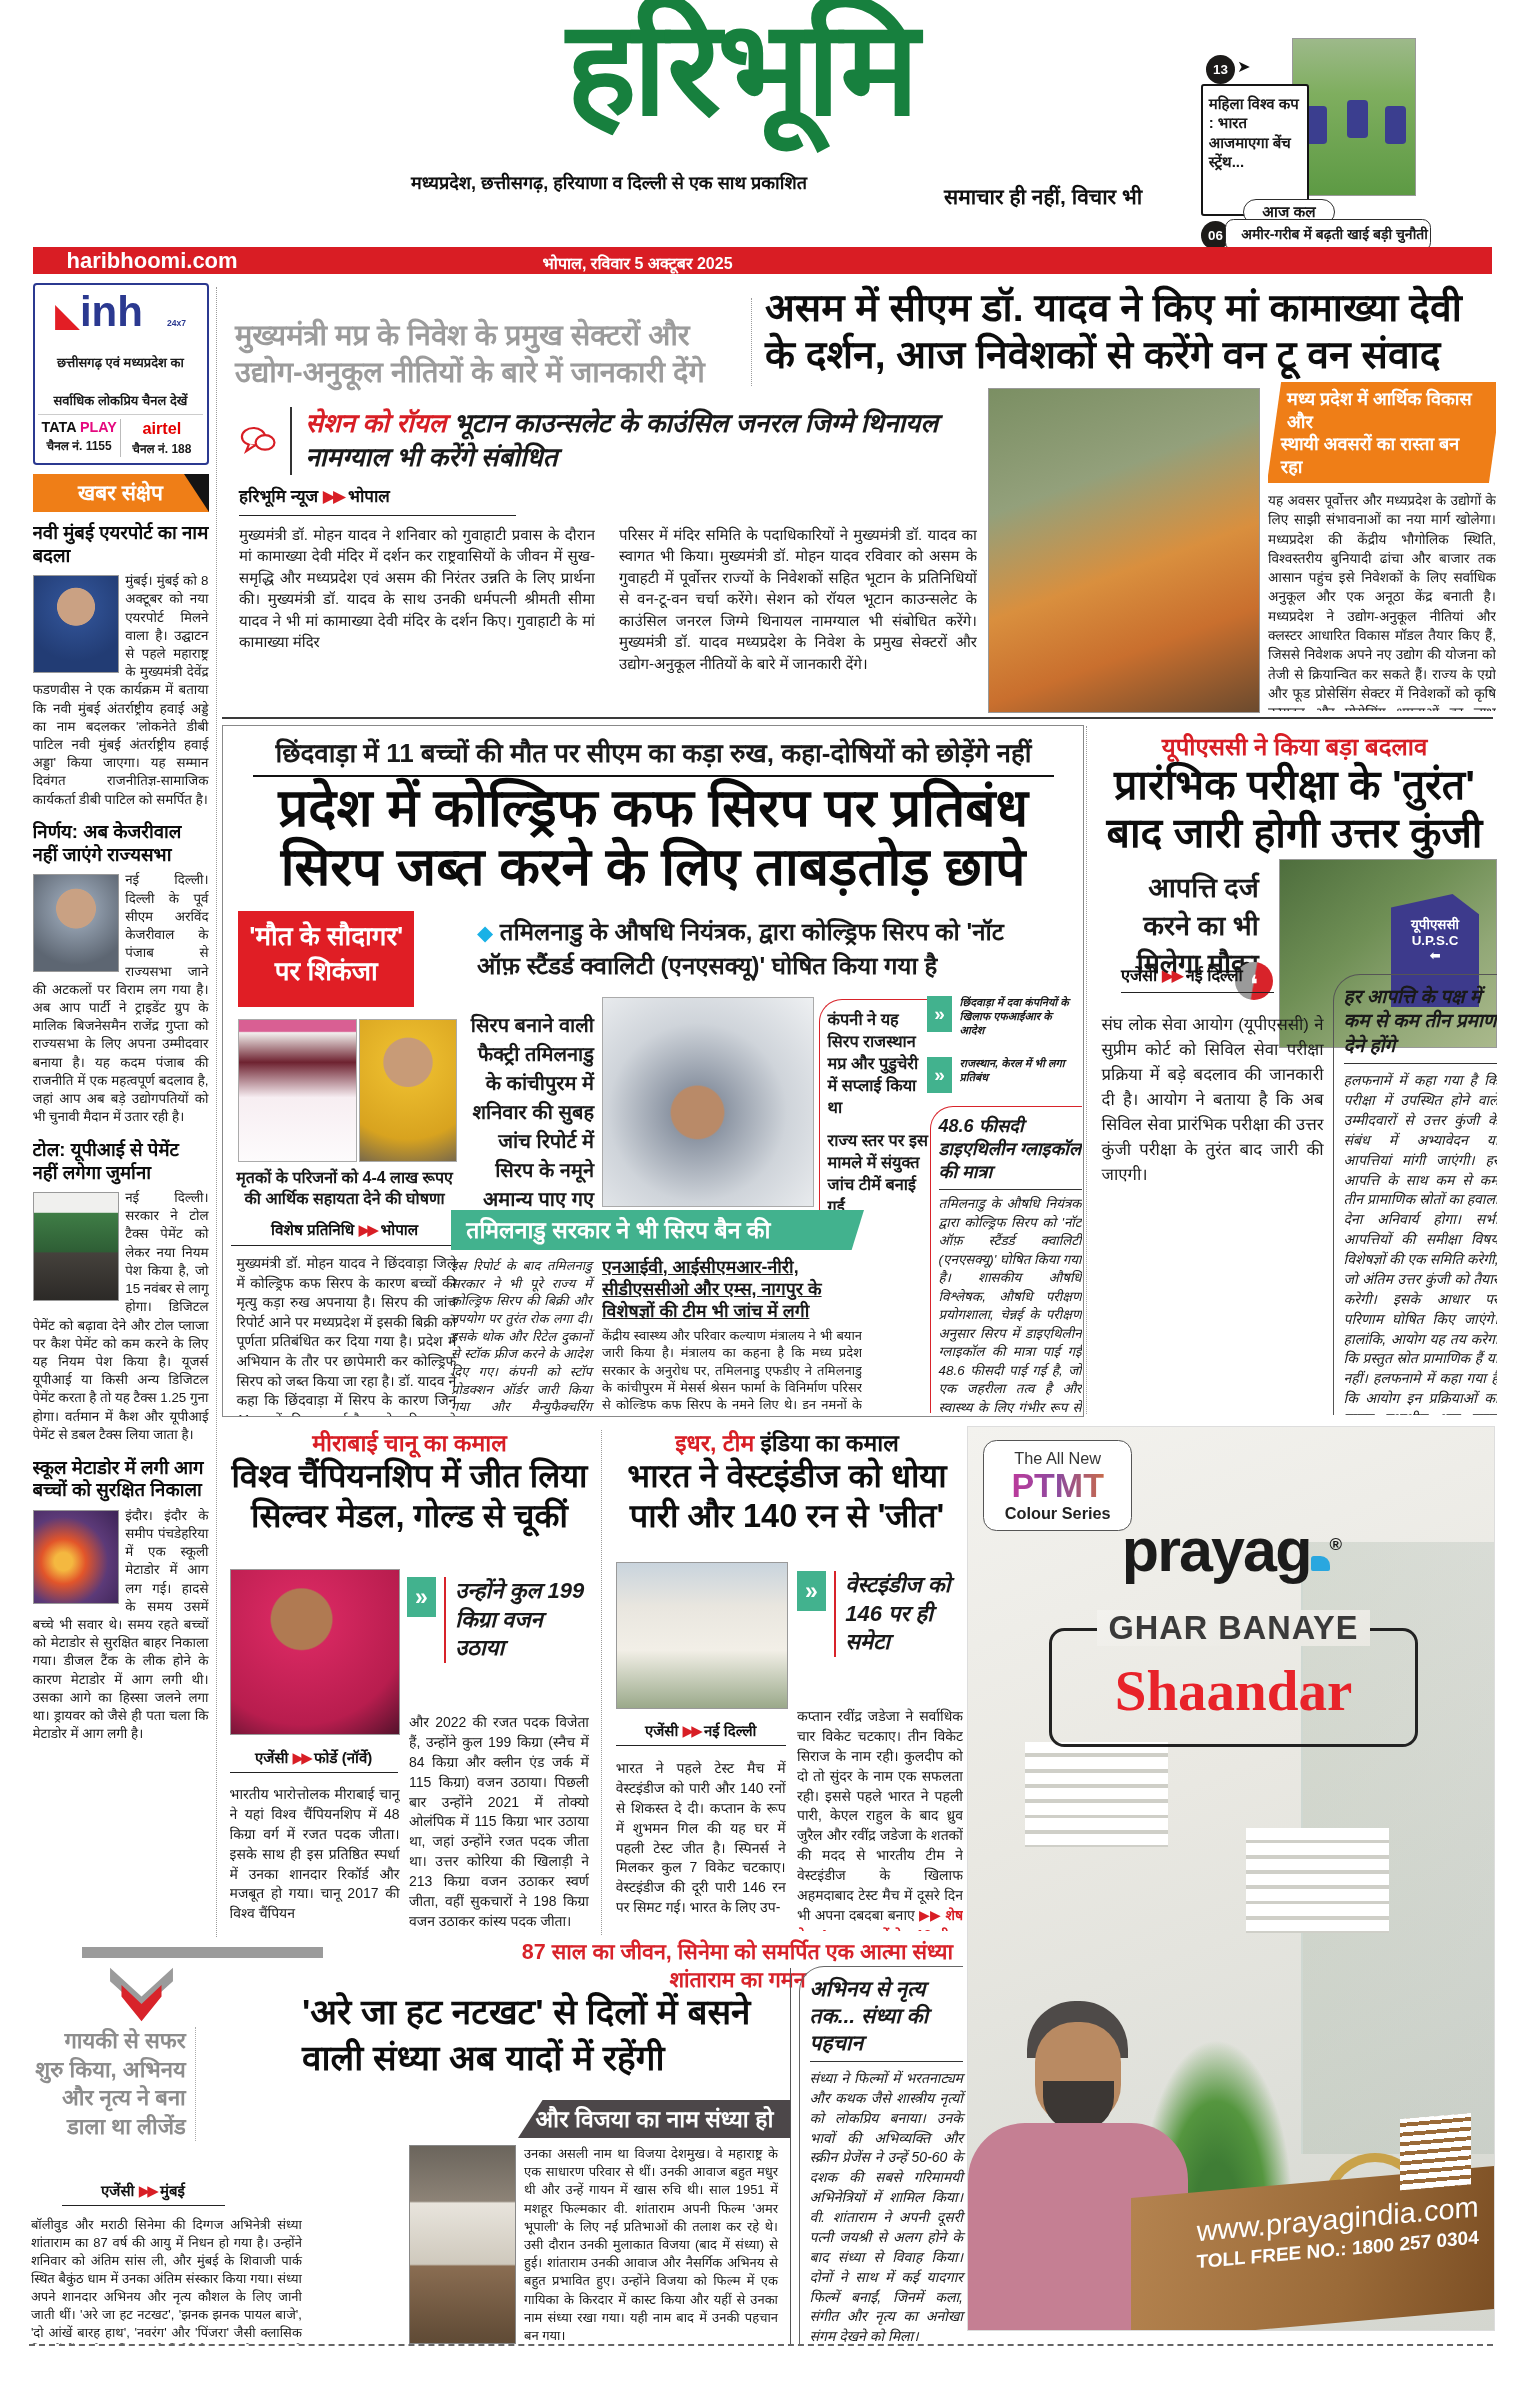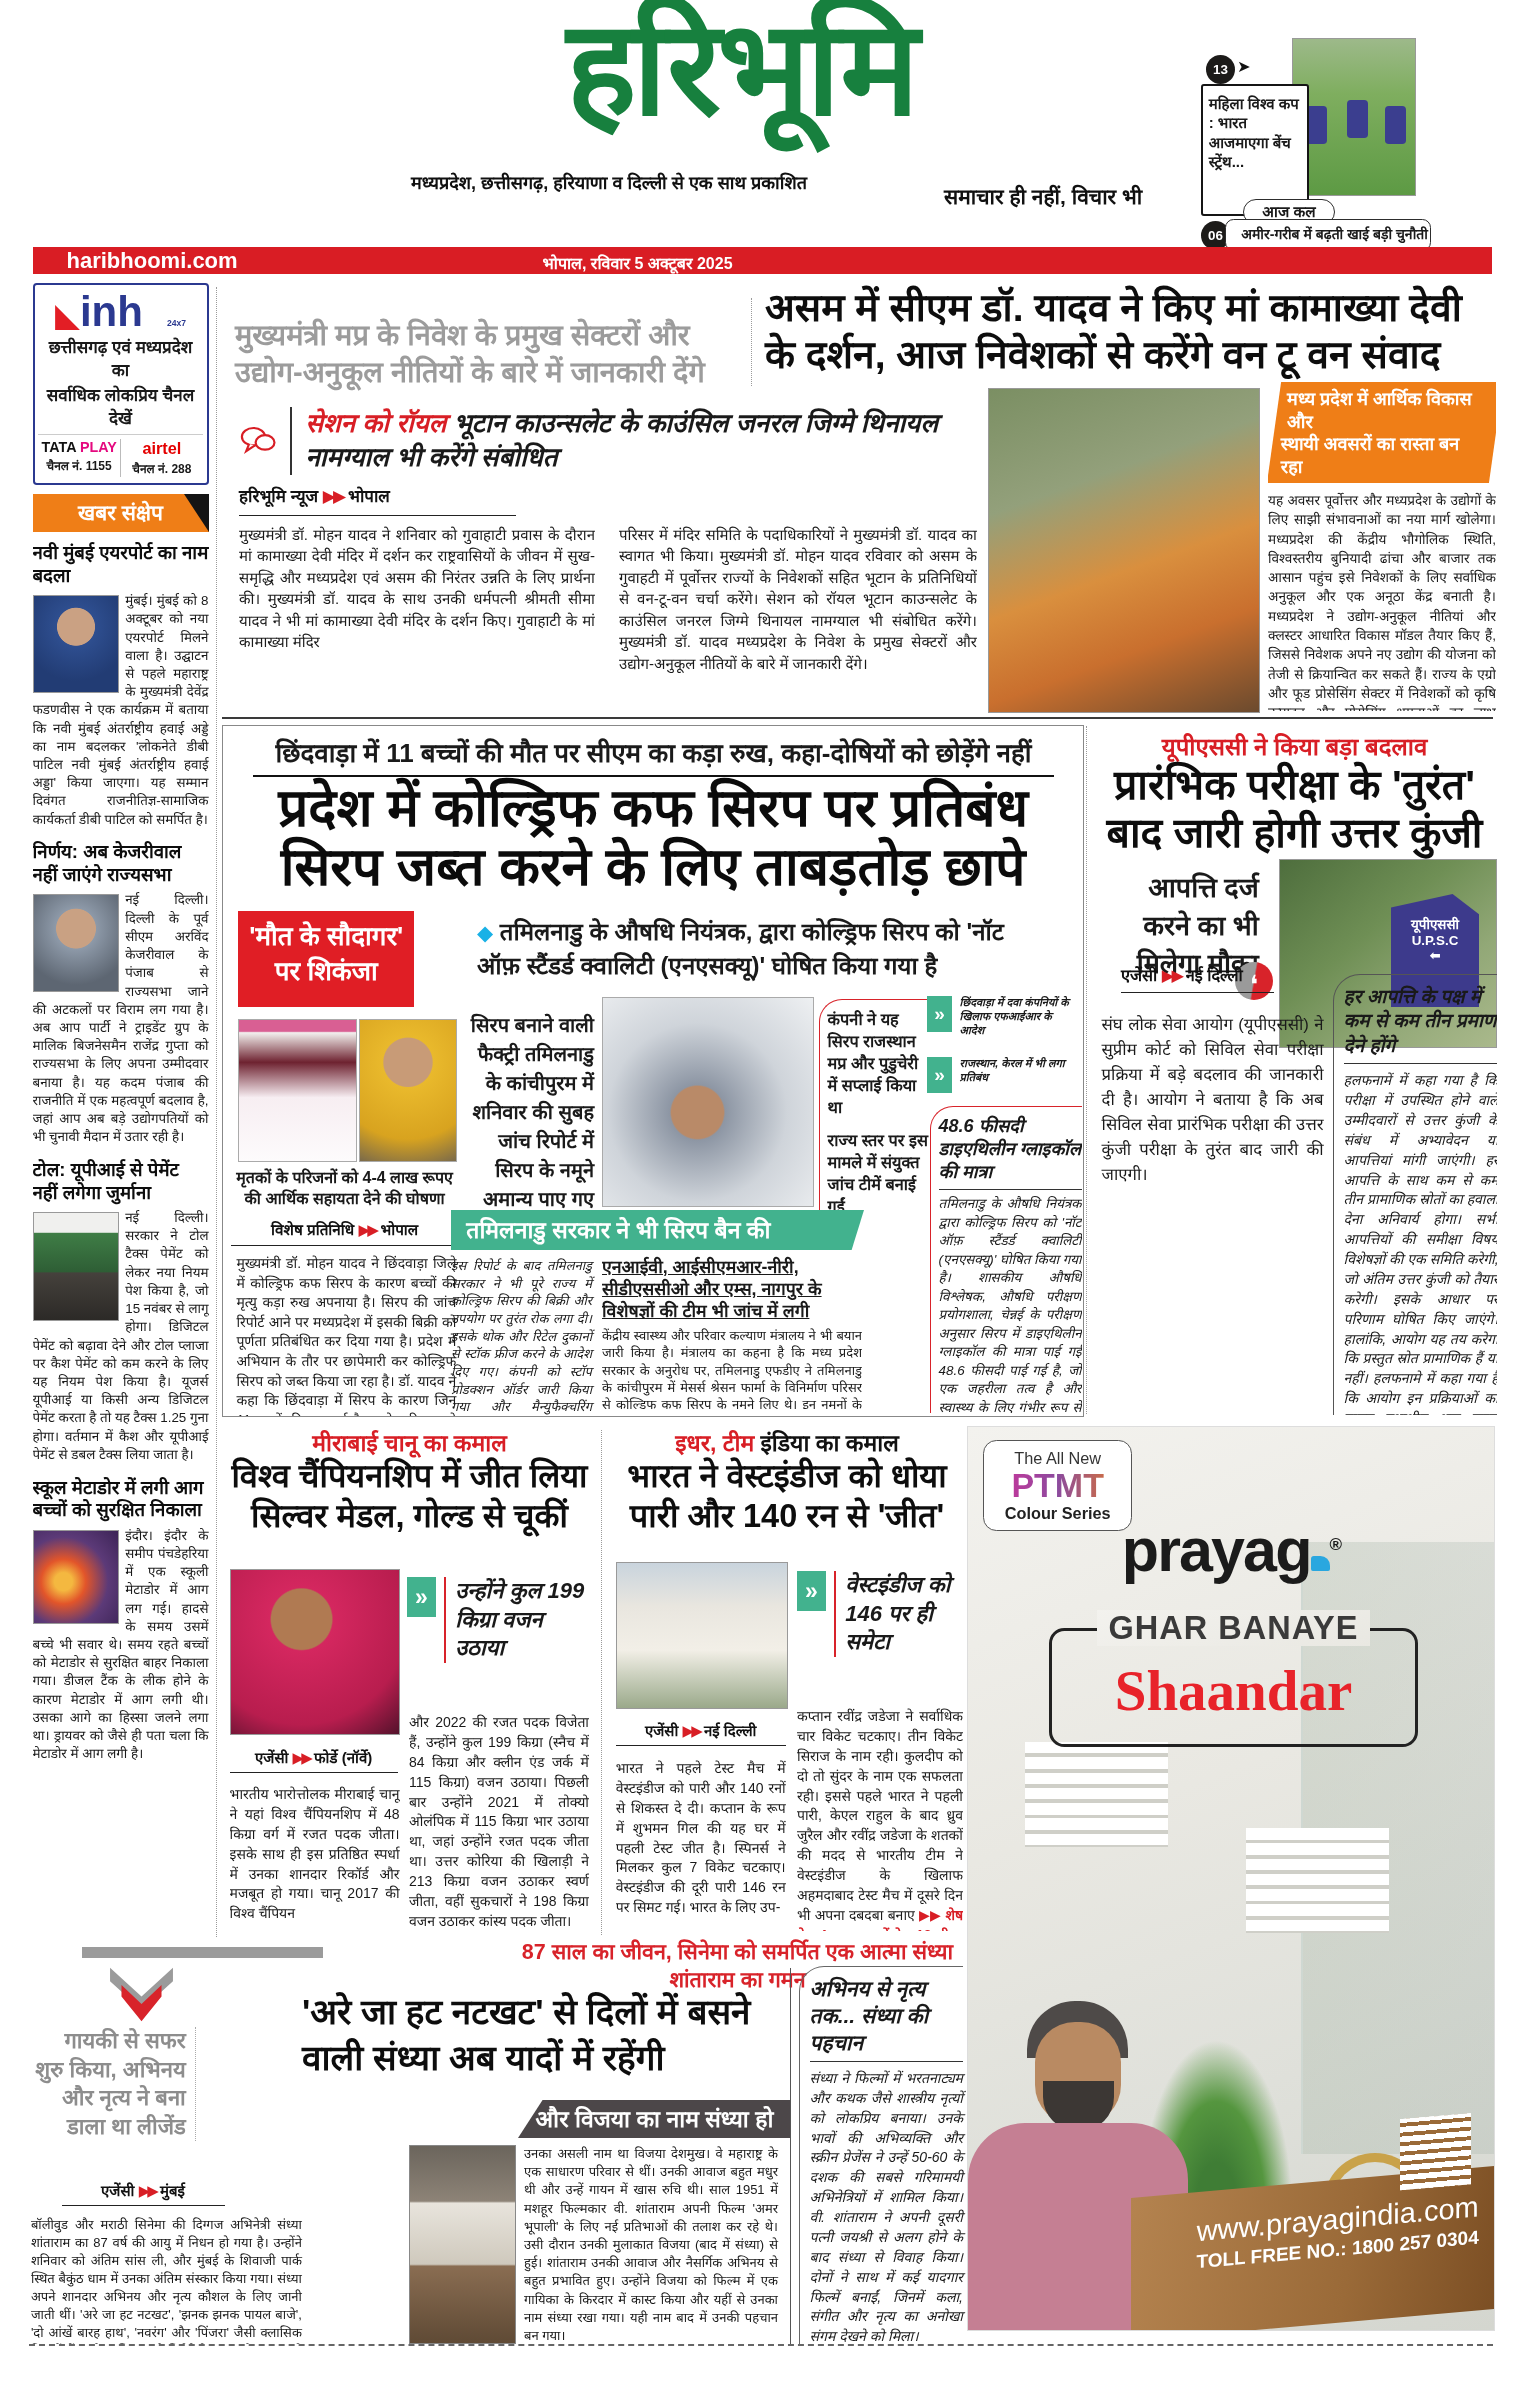--- a/index.html
+++ b/index.html
@@ -36,21 +36,21 @@
   .vdot{border-left:1.9px dotted #9a9a9a;}
   .vline{border-left:1.9px solid #555;}
   .hrule{background:#3a3a3a;}
 
   
   .rail{left:32.5px;top:283px;width:176px;height:1659px;overflow:hidden;}
   .inh{border:2.9px solid #2b3990;border-radius:3.8px;padding:5.7px 3.8px;text-align:center;margin-bottom:9.6px;}
   .inh .logo{font-size:42px;font-weight:800;color:#2b3990;line-height:1;}
   .inh .logo .mark{color:#e31e25;font-size:32.5px;}
   .inh .s247{font-size:8.6px;color:#2b3990;font-weight:700;margin-left:24px;}
-  .inh .l1{font-size:17px;font-weight:700;margin-top:2px;}
+  .inh .l1{font-size:13px;font-weight:700;margin-top:20px;}
   .inh .prov{display:flex;margin-top:5.7px;border-top:1px solid #ccc;padding-top:3.8px;}
   .inh .prov>div{flex:1;}
   .inh .tata{font-size:14.3px;font-weight:800;color:#111;}
   .inh .play{color:#e5097f;}
   .inh .air{font-size:16.3px;font-weight:800;color:#e40000;}
   .inh .ch{font-size:12px;font-weight:700;margin-top:1.9px;}
   .railhead{position:relative;background:#ef7e17;color:#fff;font-size:21px;font-weight:800;height:38px;
             line-height:38px;text-align:center;margin-bottom:9.6px;}
   .railhead:after{content:"";position:absolute;right:0px;top:0;border-left:25px solid transparent;
             border-top:38px solid #141414;}
@@ -243,21 +243,21 @@
       <div class="logo"><span class="mark">◣</span><span>inh</span><span class="s247">24x7</span></div>
       <div class="l1">छत्तीसगढ़ एवं मध्यप्रदेश का</div>
       <div class="l1">सर्वाधिक लोकप्रिय चैनल देखें</div>
       <div class="prov">
         <div>
           <div class="tata"><span>TATA </span><span class="play">PLAY</span></div>
           <div class="ch">चैनल नं. 1155</div>
         </div>
         <div style="border-left:1px solid #bbb;">
           <div class="air">airtel</div>
-          <div class="ch">चैनल नं. 288</div>
+          <div class="ch">चैनल नं. 188</div>
         </div>
       </div>
     </div>
 
     <div class="railhead">खबर संक्षेप</div>
 
     <div class="rail-story">
       <h3>नवी मुंबई एयरपोर्ट का नाम बदला</h3>
       <div class="bd"><span class="rph ph-fadnavis"></span><span>मुंबई। मुंबई को 8 अक्टूबर को नया एयरपोर्ट मिलने वाला है। उद्घाटन से पहले महाराष्ट्र के मुख्यमंत्री देवेंद्र फडणवीस ने एक कार्यक्रम में बताया कि नवी मुंबई अंतर्राष्ट्रीय हवाई अड्डे का नाम बदलकर 'लोकनेते डीबी पाटिल नवी मुंबई अंतर्राष्ट्रीय हवाई अड्डा' किया जाएगा। यह सम्मान दिवंगत राजनीतिज्ञ-सामाजिक कार्यकर्ता डीबी पाटिल को समर्पित है।</span></div>
     </div>

